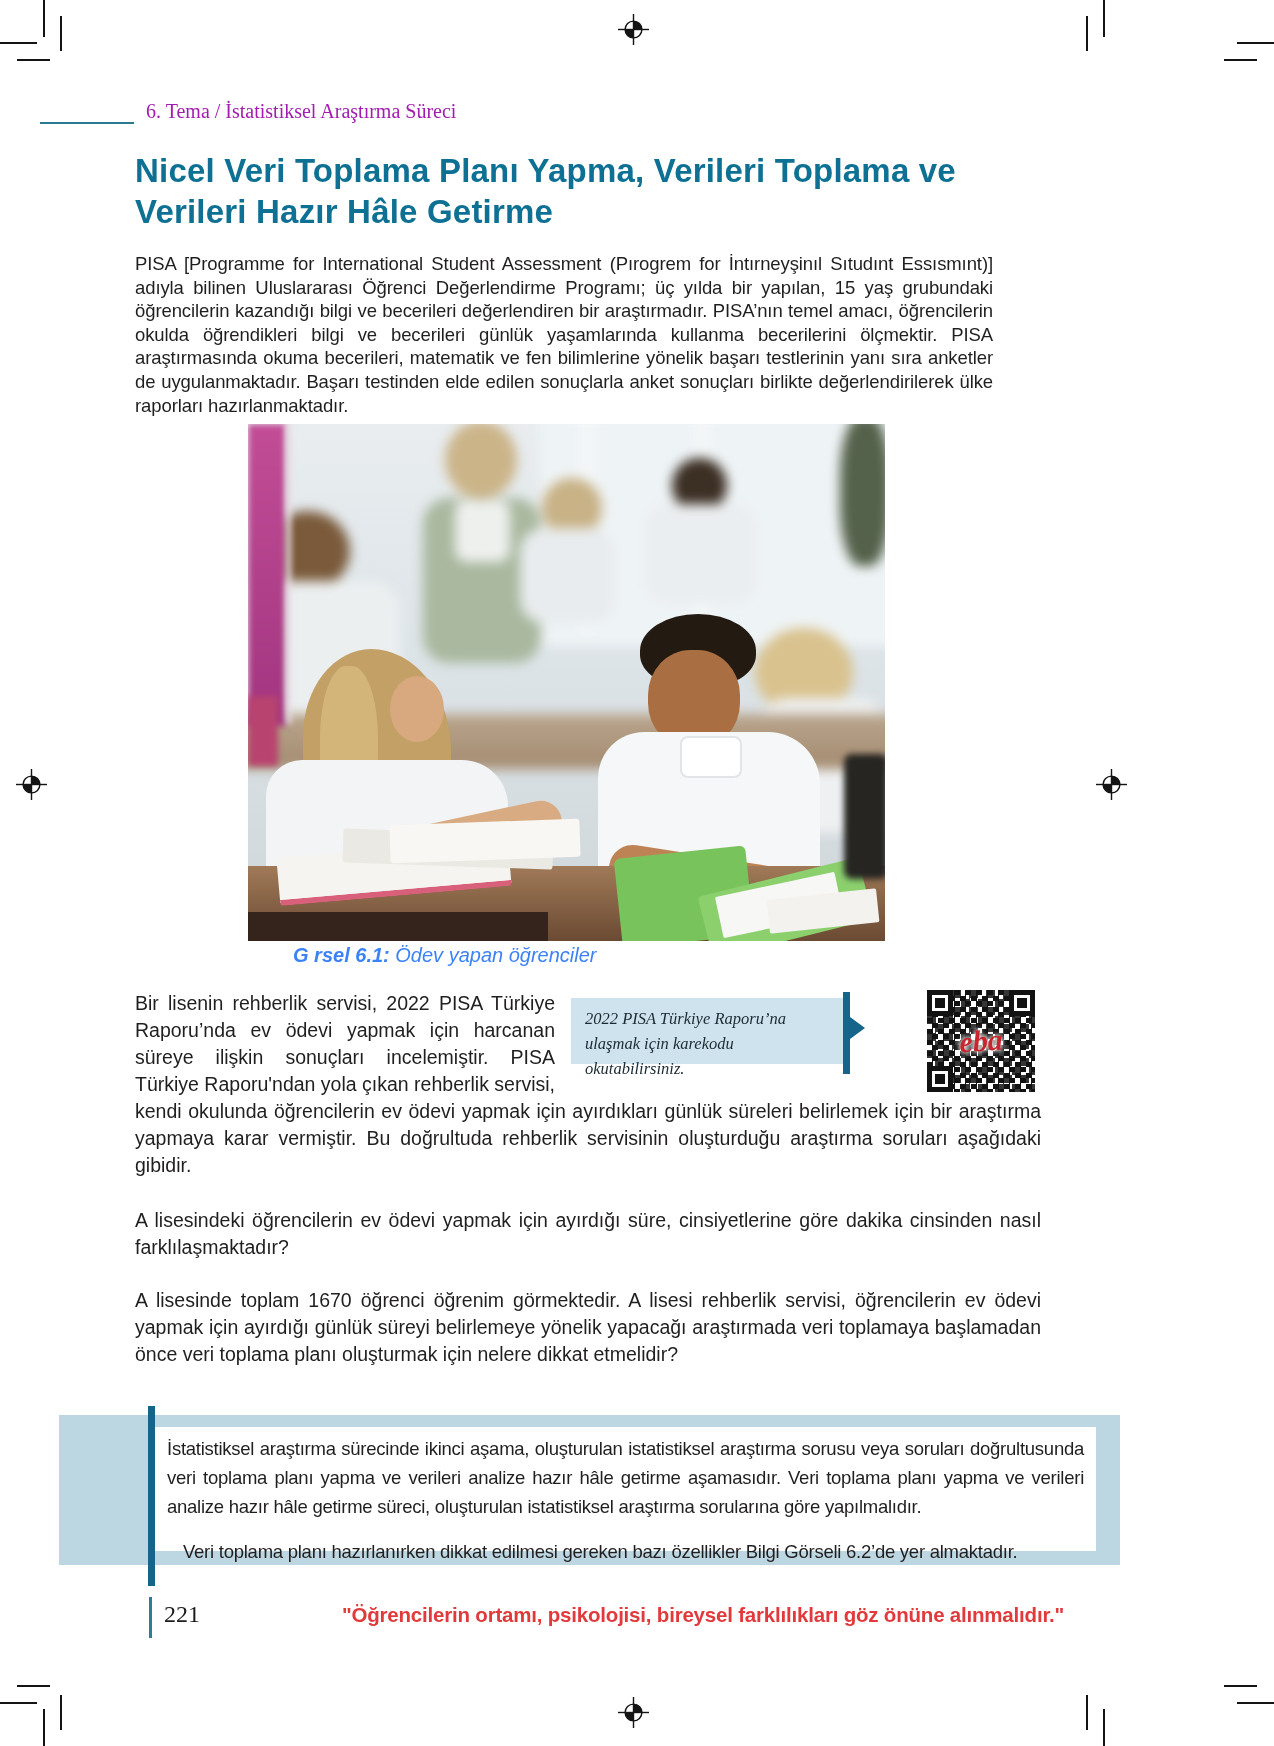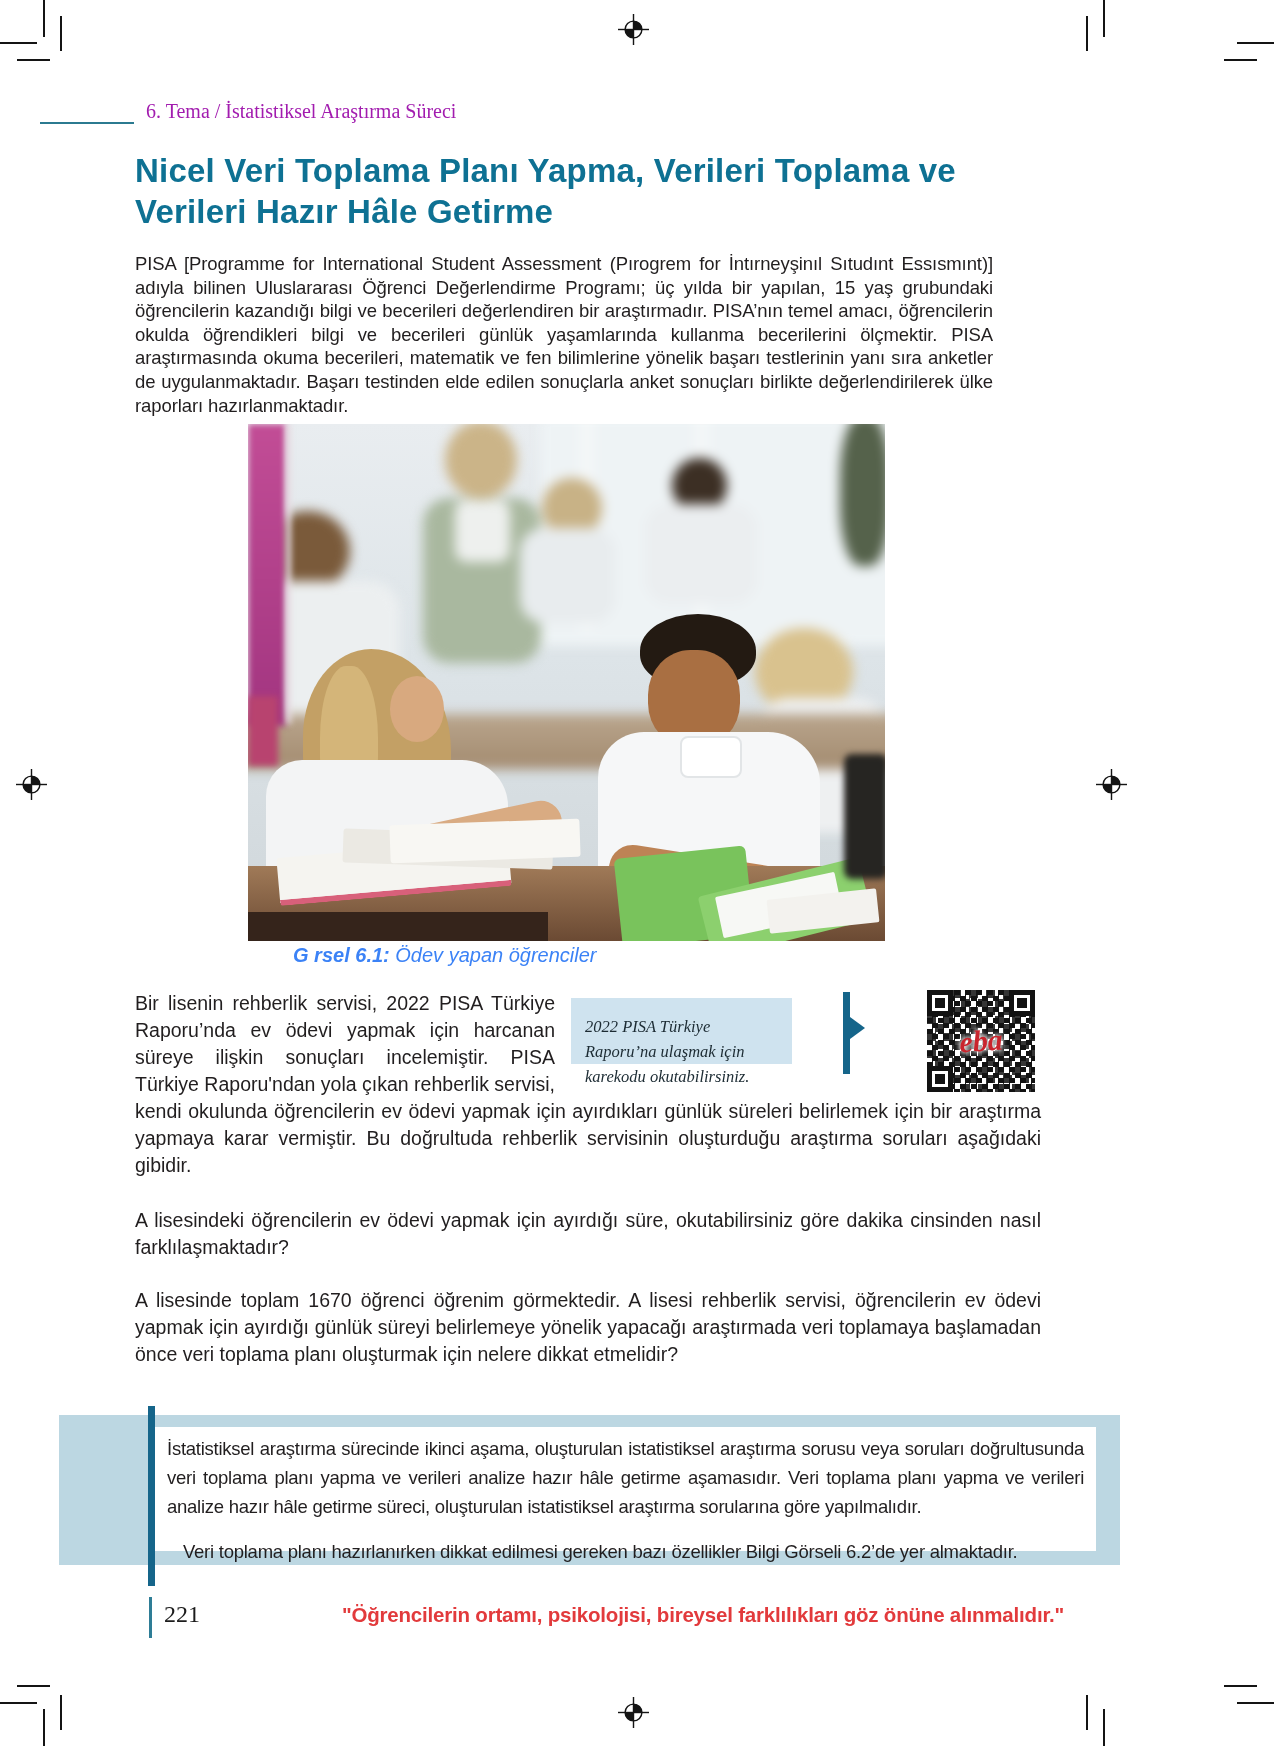--- a/index.html
+++ b/index.html
@@ -22,23 +22,23 @@
          background:linear-gradient(180deg,#e9edf0 0%,#dde4e8 45%,#cfd6da 100%);}
   .pp{position:absolute;display:block;}
   .blurA{filter:blur(6px);}
   .blurB{filter:blur(3px);}
   .caption{position:absolute;left:249px;top:944px;font-size:20px;font-style:italic;color:#3b82f6;margin-left:44px;}
   .caption b{font-weight:bold;}
   
   .mid{position:absolute;left:135px;top:990px;width:906px;font-size:19.5px;line-height:27px;
        text-align:justify;}
   .qr-float{float:right;width:470px;height:106px;position:relative;margin:-6px 0 4px 16px;}
-  .callout{position:absolute;left:0;top:14px;width:221px;height:66px;background:#cfe3ef;
+  .callout{position:absolute;left:0;top:14px;width:272px;height:66px;background:#cfe3ef;
            font-family:"Liberation Serif",serif;font-style:italic;font-size:16.5px;line-height:25px;
-           color:#1c2b33;padding:16px 14px;box-sizing:border-box;text-align:left;}
+           color:#1c2b33;padding:8px 14px;box-sizing:border-box;text-align:left;}
   .callout-bar{position:absolute;left:272px;top:8px;width:7px;height:82px;background:#15658a;}
   .callout-arrow{position:absolute;left:279px;top:33px;width:0;height:0;
                  border-left:15px solid #15658a;border-top:11px solid transparent;border-bottom:11px solid transparent;}
   .qr{position:absolute;right:0;top:0;width:120px;height:114px;background:#fff;border:4px solid #fff;
       box-sizing:border-box;}
   .qr-cells{position:absolute;inset:2px;
       background:repeating-conic-gradient(#121212 0% 25%, #ffffff 25% 50%);
       background-size:11px 11px;}
   .qr-cells2{position:absolute;inset:2px;
       background:repeating-conic-gradient(rgba(18,18,18,.85) 0% 25%, rgba(255,255,255,0) 25% 50%);
@@ -193,21 +193,21 @@
         <div class="qr-finder" style="right:2px;top:2px;">
             <i></i>
           </div>
         <div class="qr-finder" style="left:2px;bottom:2px;">
             <i></i>
           </div>
         <div class="eba">eba</div>
       </div>
     </div>
     <p class="body">Bir lisenin rehberlik servisi, 2022 PISA Türkiye Raporu’nda ev ödevi yapmak için harcanan süreye ilişkin sonuçları incelemiştir. PISA Türkiye Raporu'ndan yola çıkan rehberlik servisi, kendi okulunda öğrencilerin ev ödevi yapmak için ayırdıkları günlük süreleri belirlemek için bir araştırma yapmaya karar vermiştir. Bu doğrultuda rehberlik servisinin oluşturduğu araştırma soruları aşağıdaki gibidir.</p>
-    <p class="q">A lisesindeki öğrencilerin ev ödevi yapmak için ayırdığı süre, okutabilirsiniz göre dakika cinsinden nasıl farklılaşmaktadır?</p>
+    <p class="q">A lisesindeki öğrencilerin ev ödevi yapmak için ayırdığı süre, cinsiyetlerine göre dakika cinsinden nasıl farklılaşmaktadır?</p>
     <p class="q">A lisesinde toplam 1670 öğrenci öğrenim görmektedir. A lisesi rehberlik servisi, öğrencilerin ev ödevi yapmak için ayırdığı günlük süreyi belirlemeye yönelik yapacağı araştırmada veri toplamaya başlamadan önce veri toplama planı oluşturmak için nelere dikkat etmelidir?</p>
   </div>
 
   <div class="infobox">
     <div class="infobox-bar"></div>
     <div class="infobox-inner">
       <p>İstatistiksel araştırma sürecinde ikinci aşama, oluşturulan istatistiksel araştırma sorusu veya soruları doğrultusunda veri toplama planı yapma ve verileri analize hazır hâle getirme aşamasıdır. Veri toplama planı yapma ve verileri analize hazır hâle getirme süreci, oluşturulan istatistiksel araştırma sorularına göre yapılmalıdır.</p>
       <p style="margin:16px;">Veri toplama planı hazırlanırken dikkat edilmesi gereken bazı özellikler Bilgi Görseli 6.2’de yer almaktadır.</p>
     </div>
   </div>

